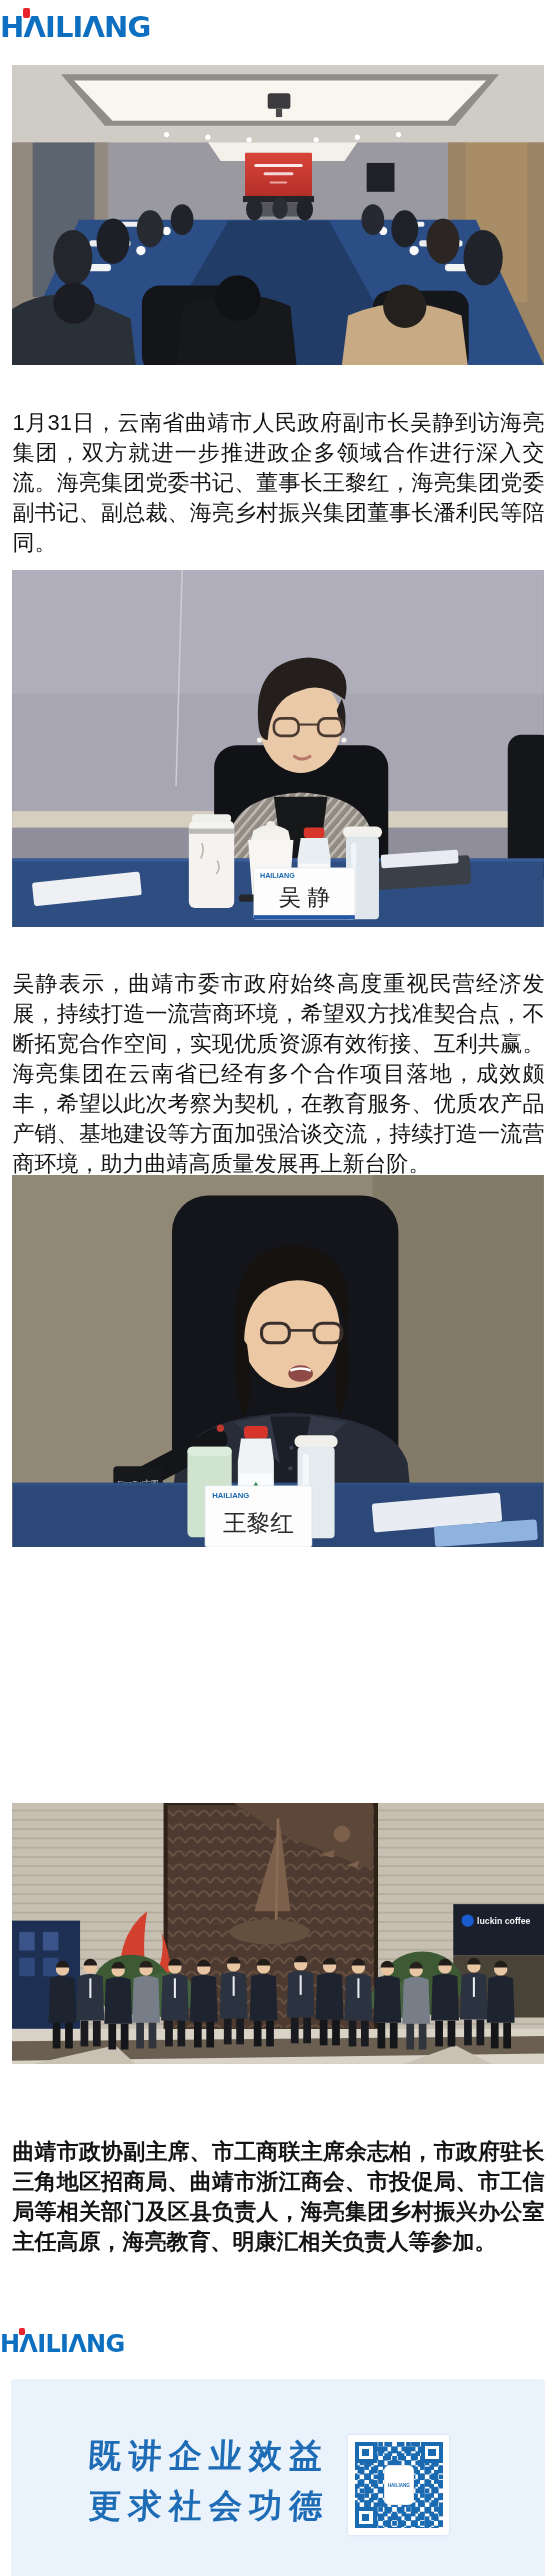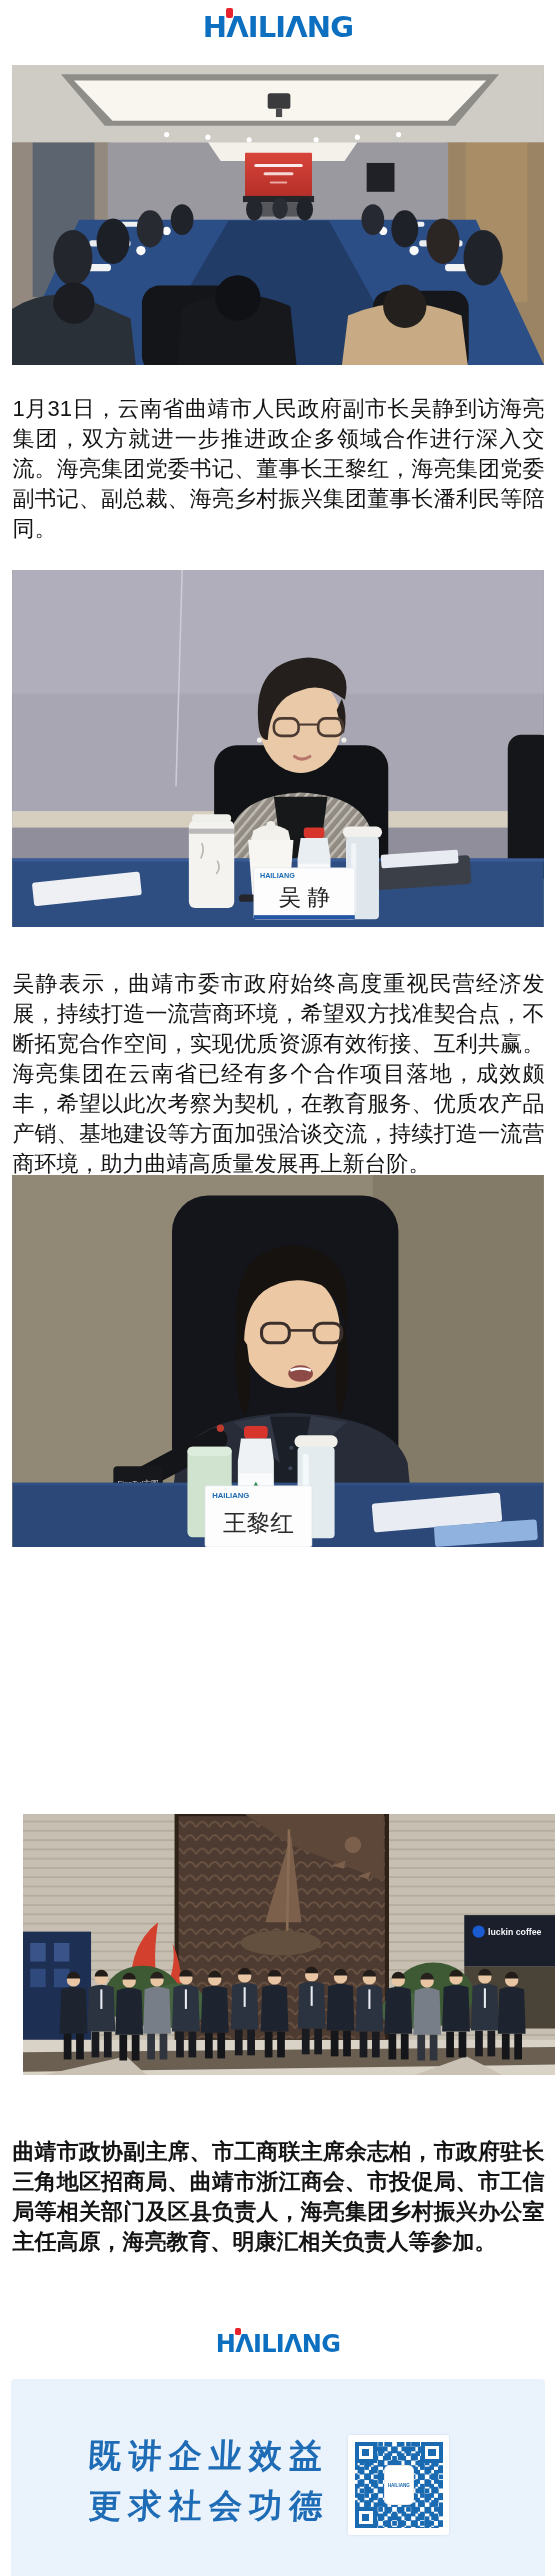--- a/index.html
+++ b/index.html
@@ -1,40 +1,40 @@
 <!DOCTYPE html>
 <html style="font-size:8.2px"><head>
 <meta charset="utf-8">
 <style>
   html,body{margin:0;padding:0;background:#fff;}
   .page{position:relative;width:556px;height:2629px;background:#fff;overflow:hidden;
         font-family:"Liberation Sans","DejaVu Sans",sans-serif;}
 
   
-  .logo{position:absolute;left:0;width:556px;text-align:center;}
+  .logo{position:absolute;left:0;width:556px;}
   .logo-inner{position:relative;display:inline-block;}
   .logo-text{font-family:"DejaVu Sans","Liberation Sans",sans-serif;font-weight:bold;
              color:#0d6fc0;letter-spacing:-0.03em;line-height:1;}
   .logo-dot{position:absolute;left:0.80em;top:-0.10em;width:0.24em;height:0.32em;
             border-radius:0.07em;background:#e8232d;}
   .logo-top{top:11.3px;font-size:29px;}
   .logo-bottom{top:2330px;font-size:24px;}
 
   
   .para{position:absolute;left:12.4px;width:532px;font-size:22px;line-height:30px;
         color:#141414;text-align:justify;margin:0;}
 
   
   .photo{position:absolute;left:12.4px;width:532px;overflow:hidden;background:#888;}
   .photo svg{display:block;}
   #photo1{top:65px;height:300px;}
   #photo2{top:570px;height:357px;}
   #photo3{top:1175px;height:372px;}
   #photo4{top:1803px;height:261px;}
-  #p1{top:394px;}
+  #p1{top:408px;}
   #p2{top:969px;}
   #p3{top:1590px;}
   #p4{top:2137px;font-weight:bold;}
 
   
   .footer-panel{position:absolute;left:11.3px;top:2379px;width:534px;height:211px;
                 background:#eaf2fc;border-radius:4.1px;}
   .slogan{position:absolute;left:28px;width:340px;text-align:center;
           font-family:"Liberation Serif","DejaVu Serif",serif;font-weight:bold;
           color:#1d6cb5;font-size:33px;line-height:38px;letter-spacing:7.2px;
@@ -285,21 +285,21 @@
         <g>
           <rect x="374" y="604" width="208" height="119" rx="4" fill="#fdfdfd" stroke="#d8dde4" stroke-width="1"></rect>
           <text x="388" y="628" font-size="15" font-weight="bold" fill="#1a6ab2">HAILIANG</text>
           <text x="478" y="692" font-size="46" fill="#2a2a2a" text-anchor="middle" font-family="Liberation Sans, sans-serif">王黎红</text>
         </g>
       </g>
     </svg>
   </figure>
 
 
-  <figure class="photo" id="photo4" style="margin:11px">
+  <figure class="photo" id="photo4" style="margin:0">
     <svg width="532" height="261" viewBox="0 0 1032 506" xmlns="http://www.w3.org/2000/svg">
       <defs>
         <pattern id="stria" width="12" height="18" patternUnits="userSpaceOnUse">
           <rect width="12" height="18" fill="#c7c0b2"></rect>
           <rect y="13" width="12" height="3" fill="#b1a998"></rect>
         </pattern>
         <pattern id="waves" width="48" height="26" patternUnits="userSpaceOnUse">
           <rect width="48" height="26" fill="#4d3b31"></rect>
           <path d="M0 26 Q12 4 24 26 Q36 4 48 26" fill="none" stroke="#6e5544" stroke-width="3"></path>
         </pattern>

